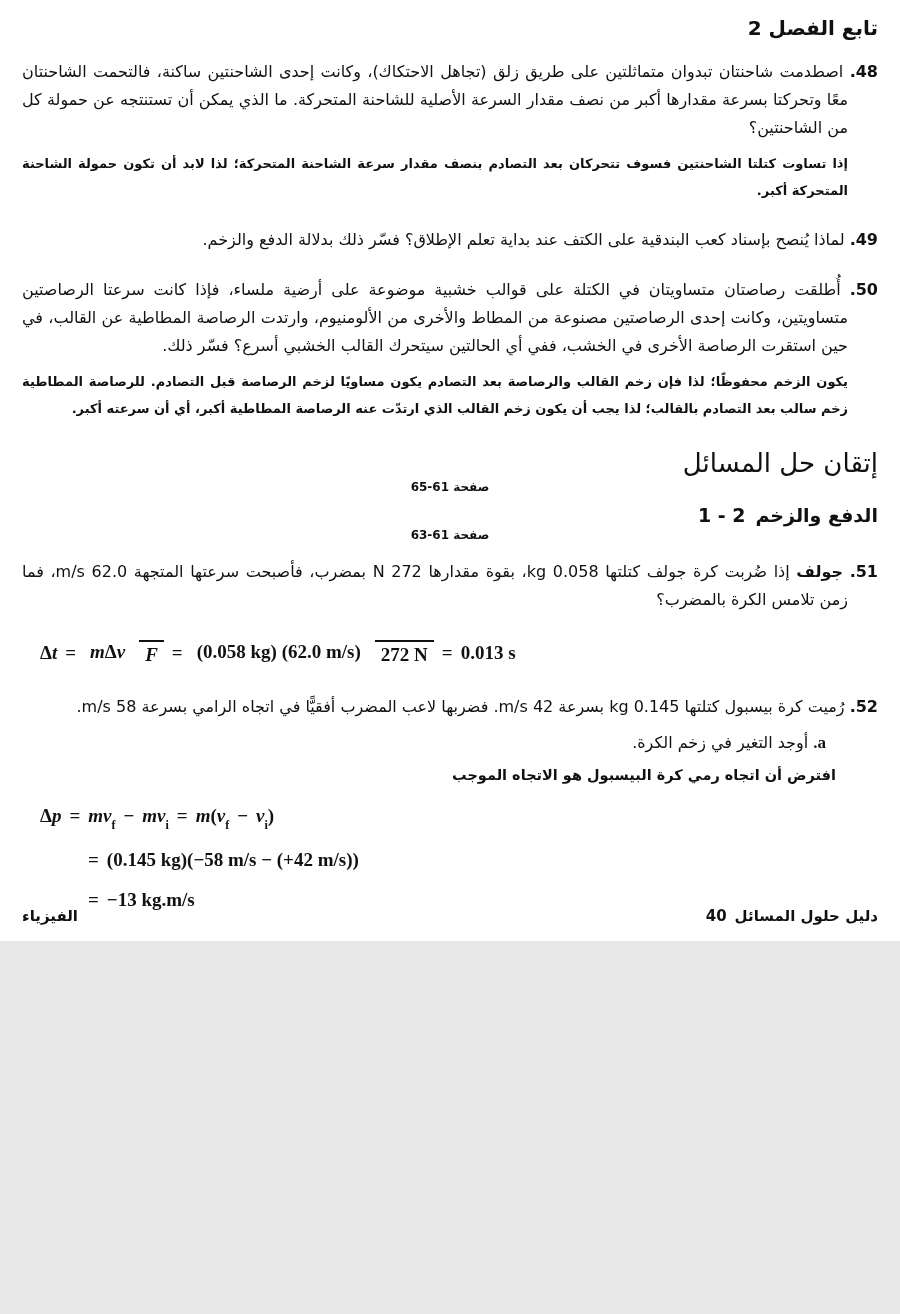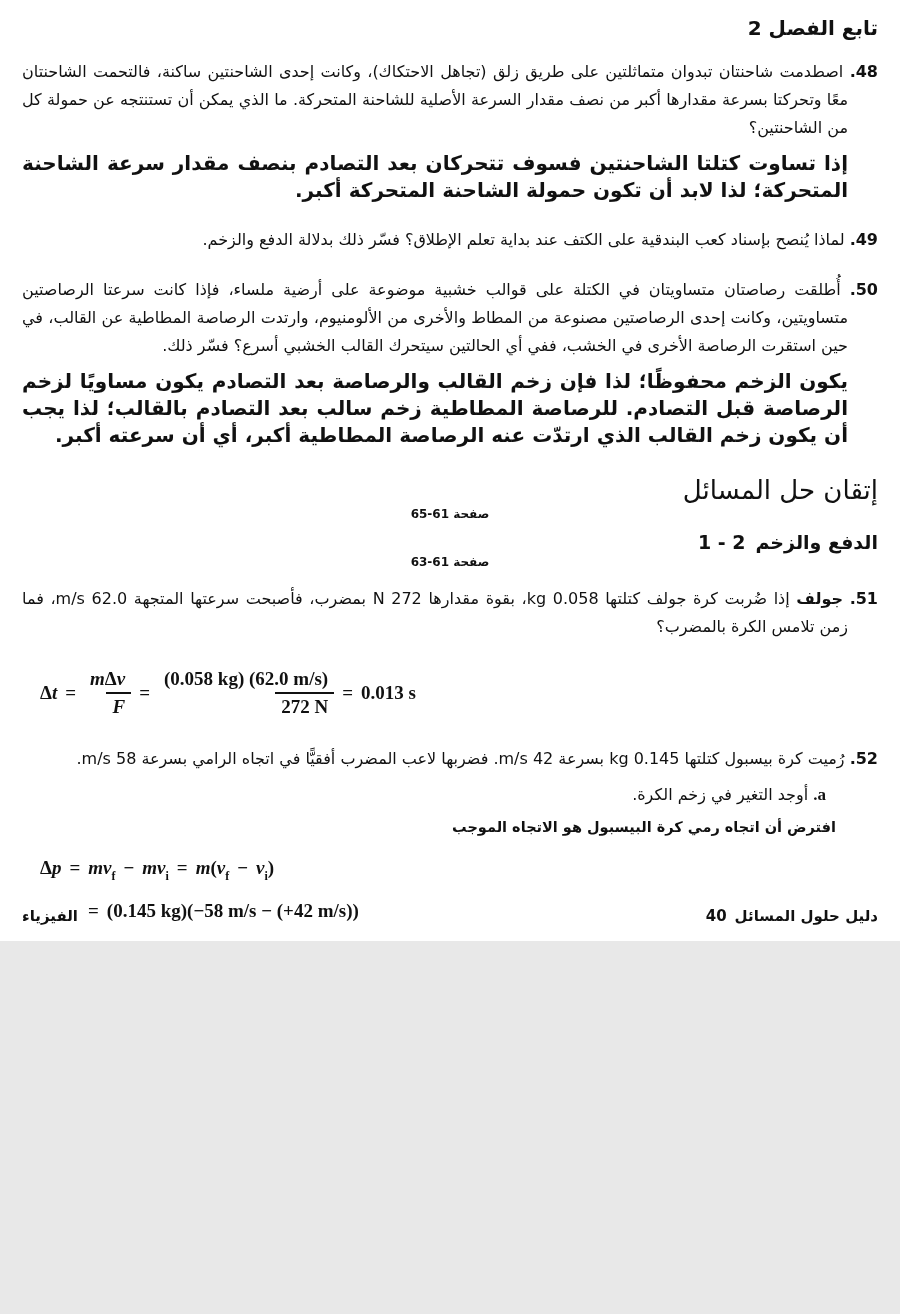--- a/index.html
+++ b/index.html
@@ -23,21 +23,21 @@
   .qa-block{margin:0 0 22px 0;}
   .question{
     font-size:16px;line-height:28px;
     text-align:justify;
     padding-right:30px;text-indent:-30px;
     margin:0 0 8px 0;
   }
   .q-number{font-weight:bold;}
   .q-lead{font-weight:bold;}
   .answer{
-    font-size:20px;line-height:27px;
+    font-size:13px;line-height:27px;
     font-weight:bold;
     text-align:justify;
     padding-right:30px;
     margin:0;
   }
   .section-heading{
     font-size:26px;font-weight:normal;
     text-align:right;
     margin:26px 0 2px 0;
     letter-spacing:0.5px;
@@ -71,22 +71,22 @@
     font-family:"Liberation Serif",serif;
     font-weight:bold;
     font-size:19px;
     color:#111;
     margin:26px 0 26px 18px;
   }
   .equation i{font-style:italic;}
   .eq-row{display:flex;align-items:center;flex-wrap:nowrap;}
   .eq-op{margin:0 8px;}
   .frac{
-    display:inline-flex;flex-direction:column;align-items:flex-end;
-    vertical-align:middle;line-height:1.25;
+    display:inline-flex;flex-direction:row;align-items:flex-start;
+    vertical-align:middle;line-height:1.25;gap:8px;
   }
   .frac .num{padding:0 6px 1px 6px;}
   .frac .den{border-top:2px solid #111;padding:1px 6px 0 6px;}
   .eq-line{margin-bottom:18px;white-space:nowrap;}
   .eq-line.indented{padding-left:48px;}
   .equation sub{font-size:12px;font-style:normal;position:relative;top:2px;}
   .footer{
     position:absolute;
     left:22px;right:22px;bottom:16px;
     display:flex;flex-direction:row;justify-content:space-between;

